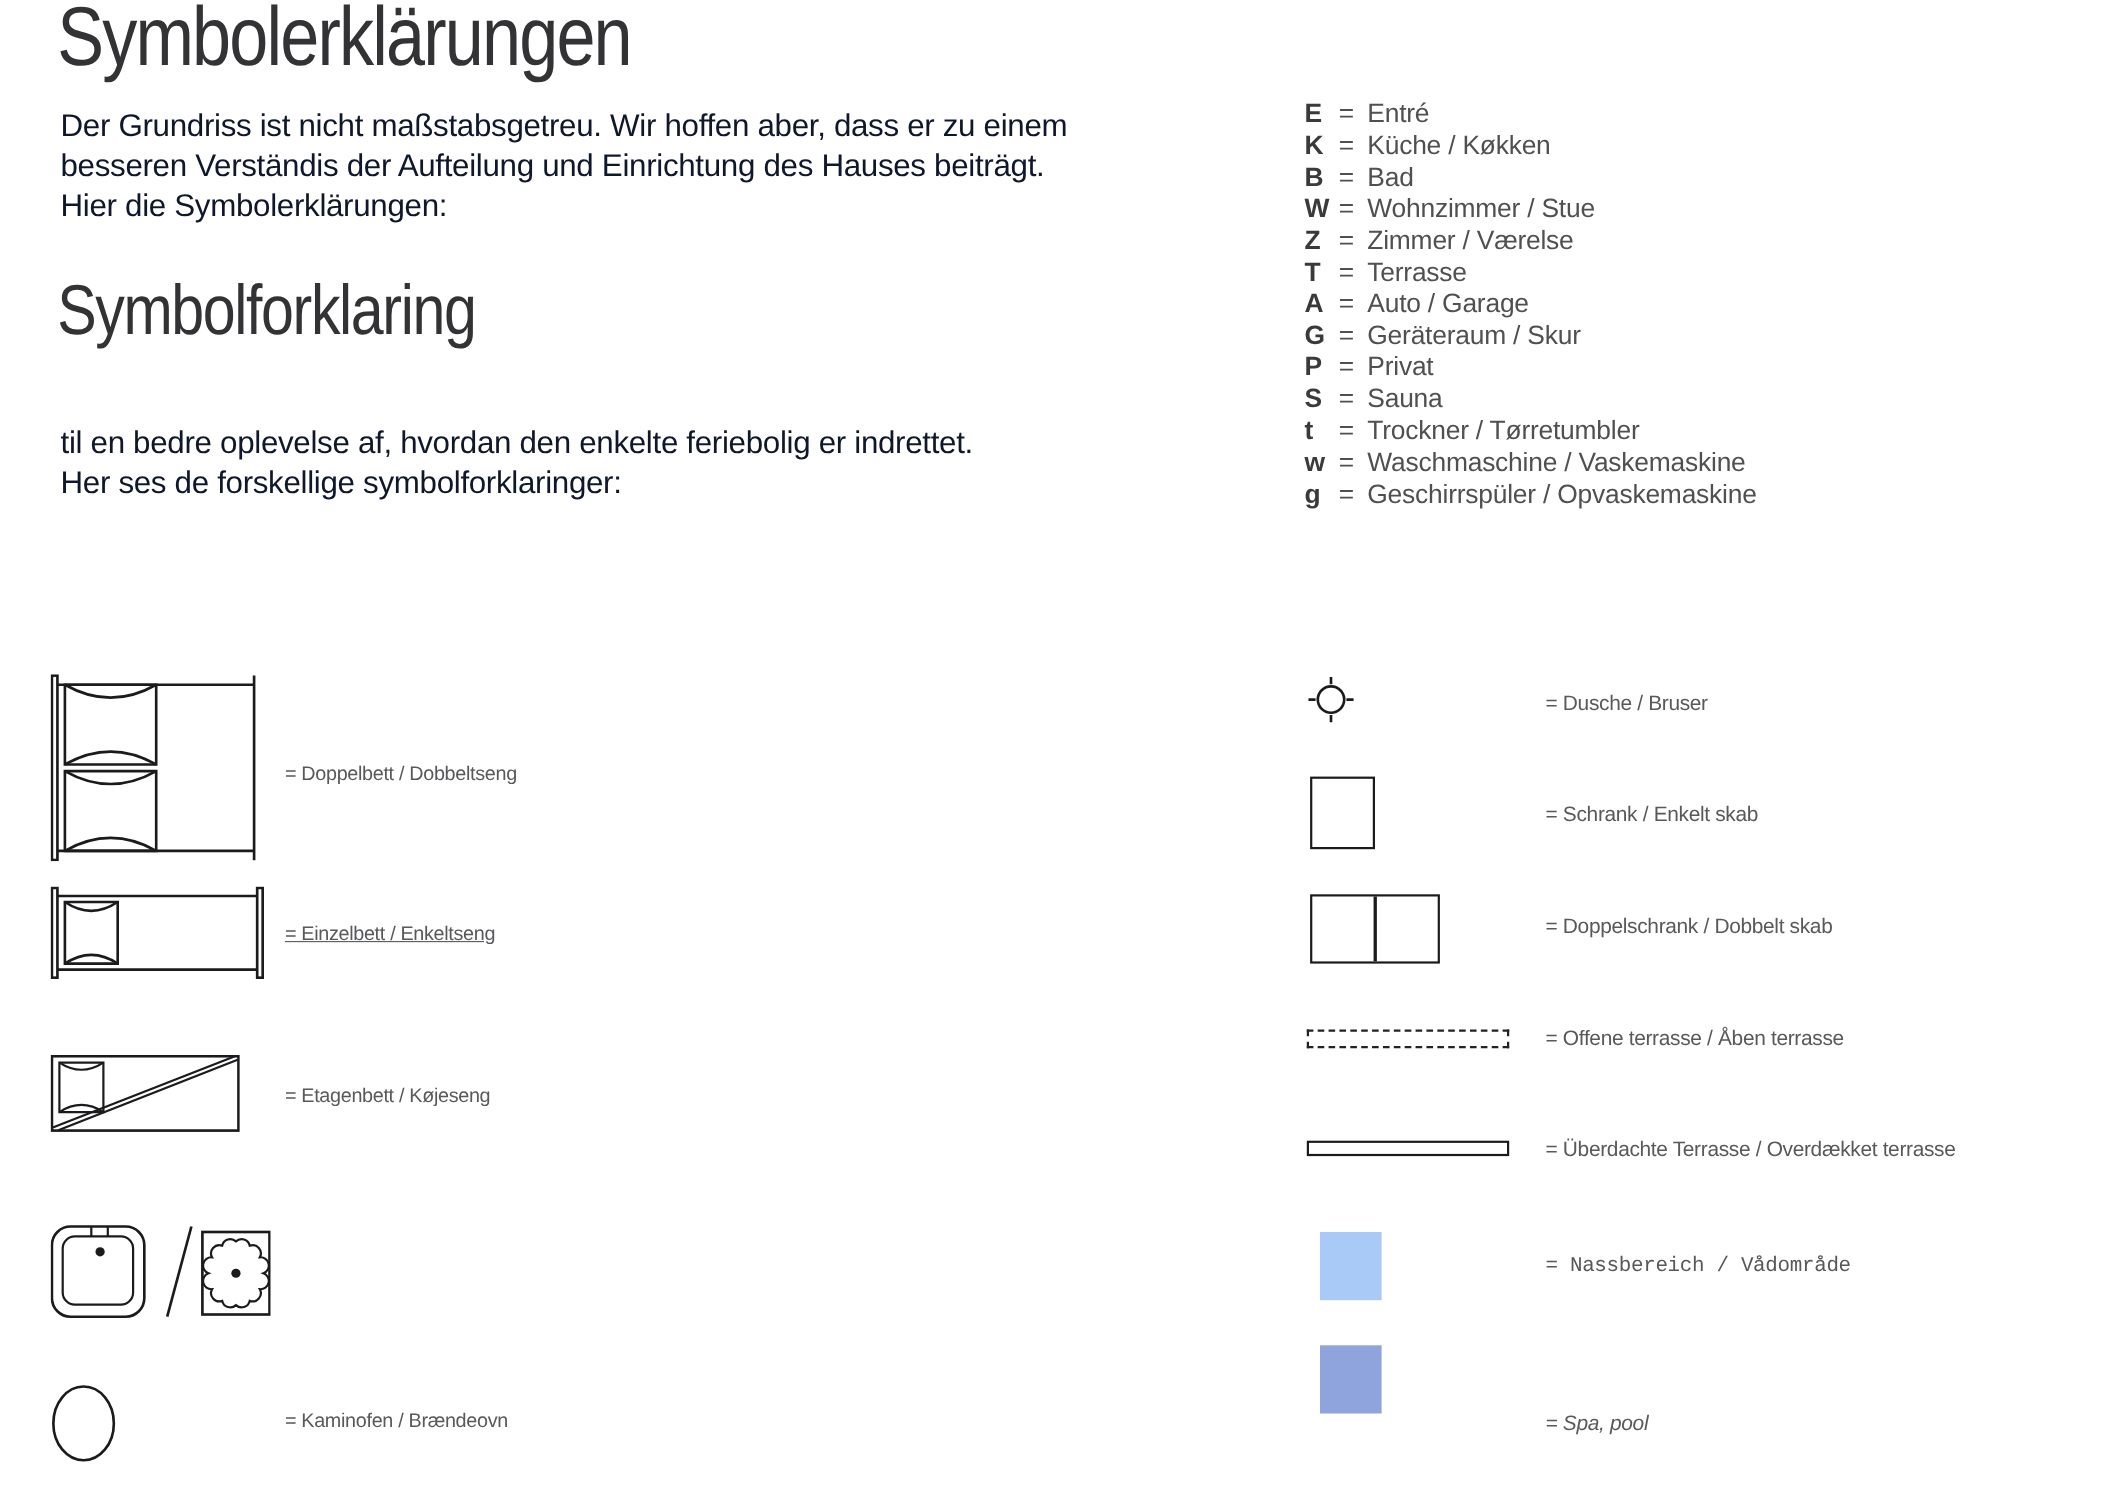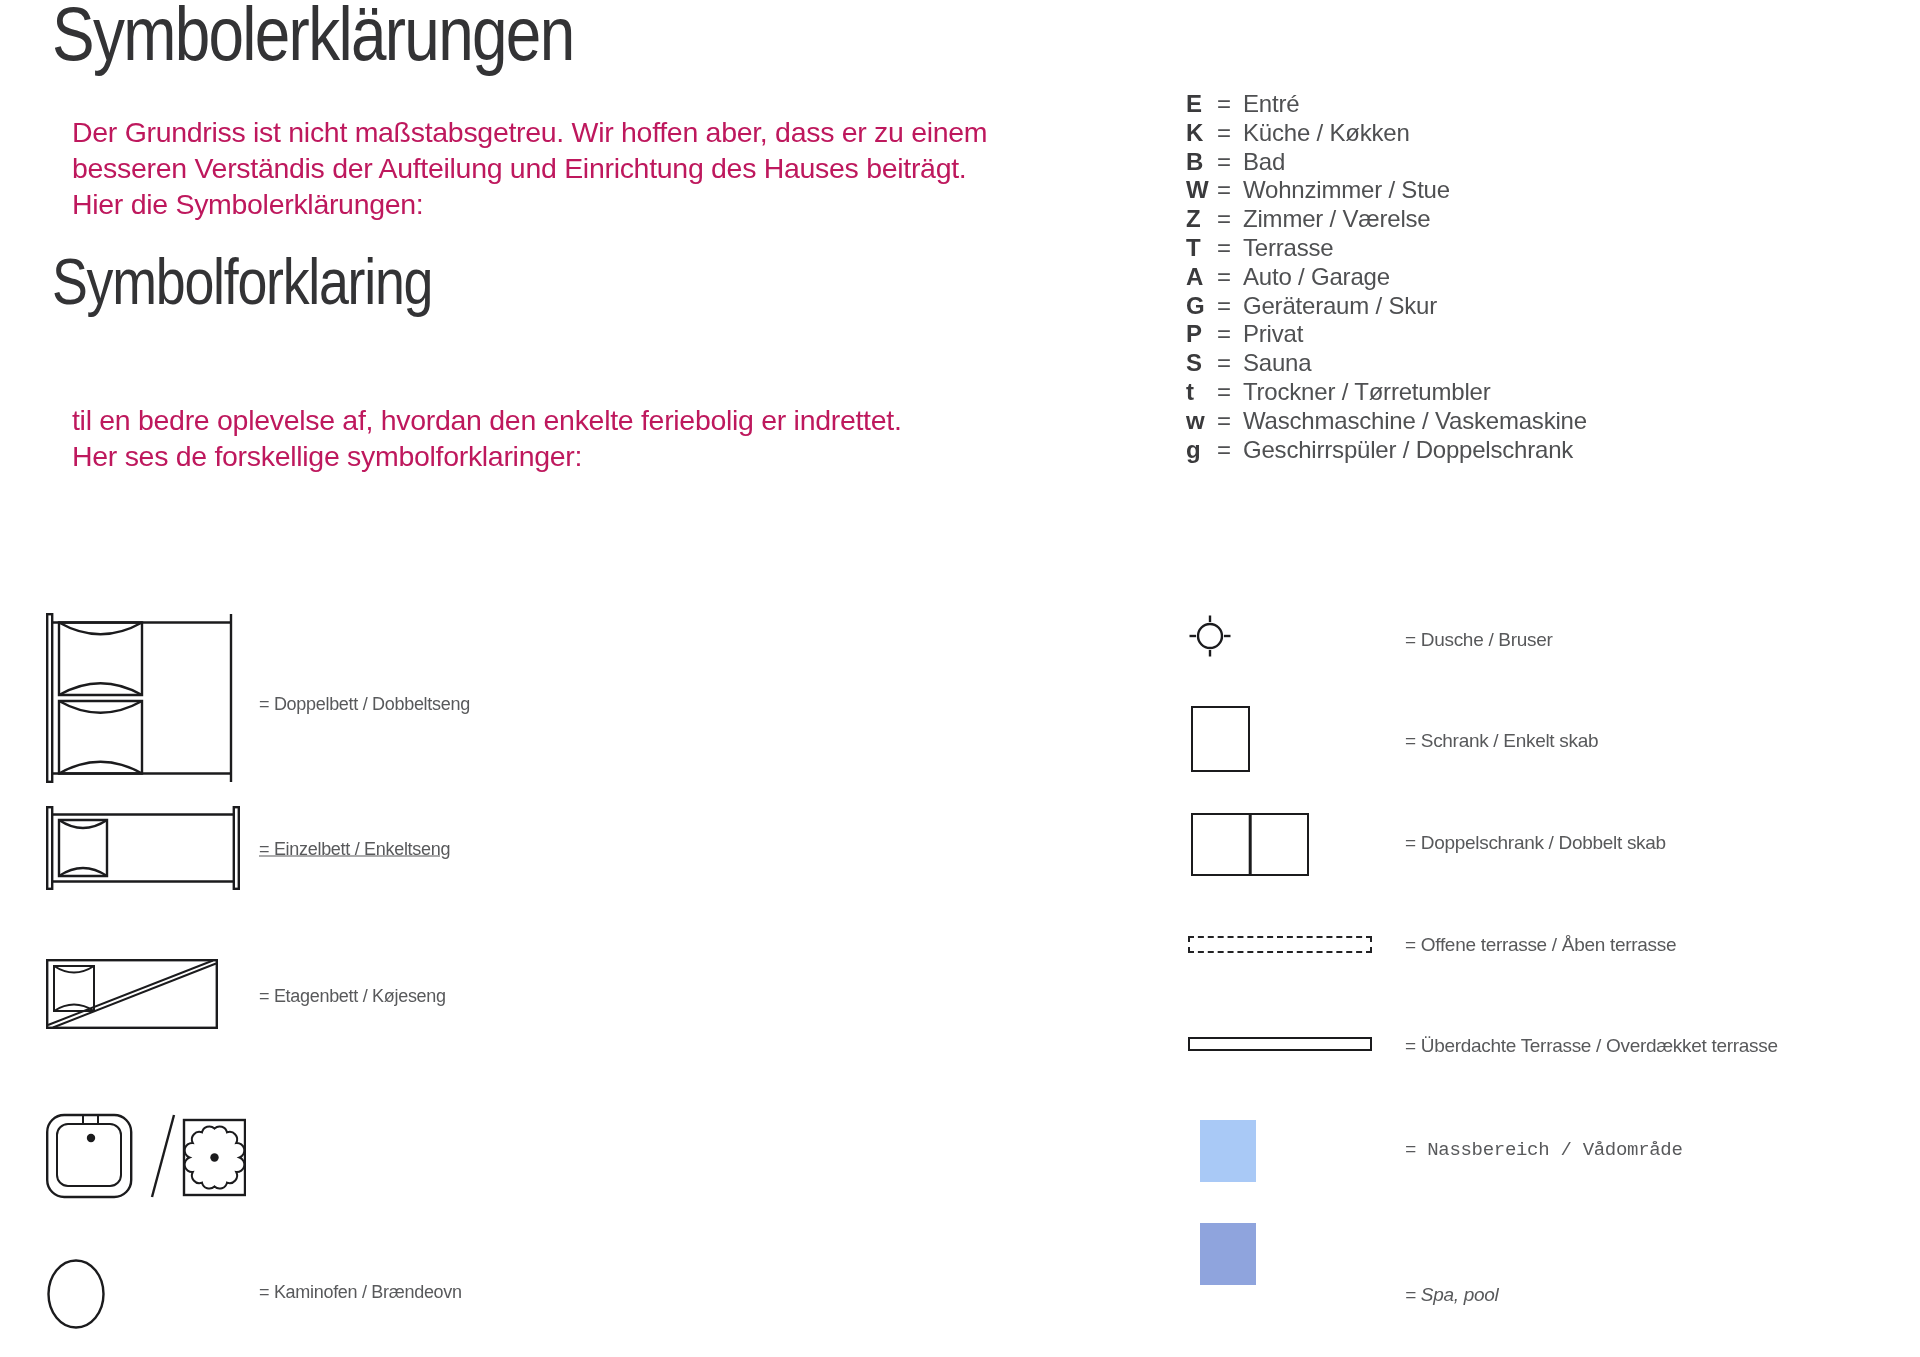--- a/index.html
+++ b/index.html
@@ -12,22 +12,22 @@
     font-size:76px;font-weight:400;color:#333335;line-height:1;
     letter-spacing:-2px;transform:scaleX(.84);transform-origin:left top;
     white-space:nowrap;margin:0;
   }
   .h2{
     font-size:64px;font-weight:400;color:#333335;line-height:1;
     letter-spacing:-1.5px;transform:scaleX(.84);transform-origin:left top;
     white-space:nowrap;margin:0;
   }
   .body-text{
-    font-size:28.5px;color:#be185d;line-height:36px;letter-spacing:-.3px;
-    white-space:nowrap;margin:17px;
+    font-size:28.5px;color:#0f172a;line-height:36px;letter-spacing:-.3px;
+    white-space:nowrap;margin:0;
   }
   .legend-label{
     font-size:18px;color:#58595B;letter-spacing:-.3px;white-space:nowrap;
     transform:translateY(-50%);
   }
   .legend-label.right{font-size:19px;}
   .abbr-list{display:flex;flex-direction:column;}
   .abbr-row{display:flex;height:28.8px;align-items:baseline;font-size:24px;letter-spacing:-.2px;}
   .abbr-key{width:31px;font-weight:700;color:#3A3A3C;}
   .abbr-eq{width:26px;color:#4F5052;}
@@ -175,21 +175,21 @@
       <span class="abbr-desc">Trockner / Tørretumbler</span>
     </div>
     <div class="abbr-row">
       <span class="abbr-key">w</span>
       <span class="abbr-eq">=</span>
       <span class="abbr-desc">Waschmaschine / Vaskemaskine</span>
     </div>
     <div class="abbr-row">
       <span class="abbr-key">g</span>
       <span class="abbr-eq">=</span>
-      <span class="abbr-desc">Geschirrspüler / Doppelschrank</span>
+      <span class="abbr-desc">Geschirrspüler / Opvaskemaskine</span>
     </div>
   </div>
 
   <svg class="abs" style="left:1186px;top:612px;" width="48" height="48" viewBox="0 0 48 48">
     <circle cx="24" cy="24" r="12" class="ink"></circle>
     <path class="ink" d="M24,3.5 V10"></path>
     <path class="ink" d="M24,38 V44.5"></path>
     <path class="ink" d="M3.5,24 H10"></path>
     <path class="ink" d="M38,24 H44.5"></path>
   </svg>

